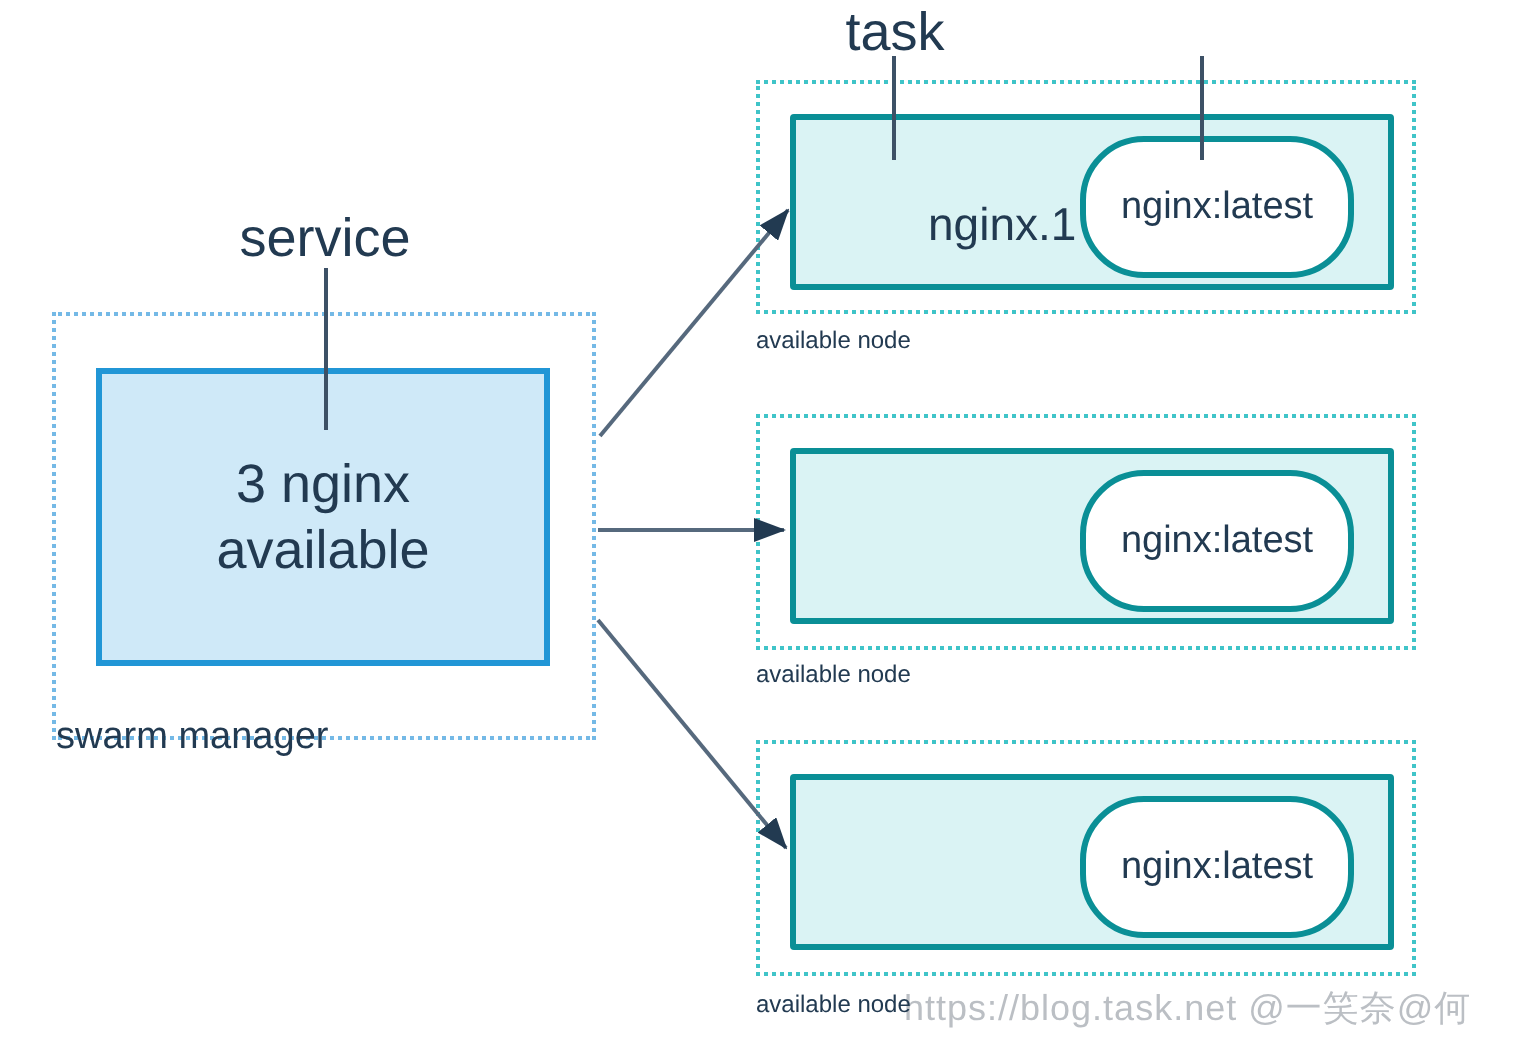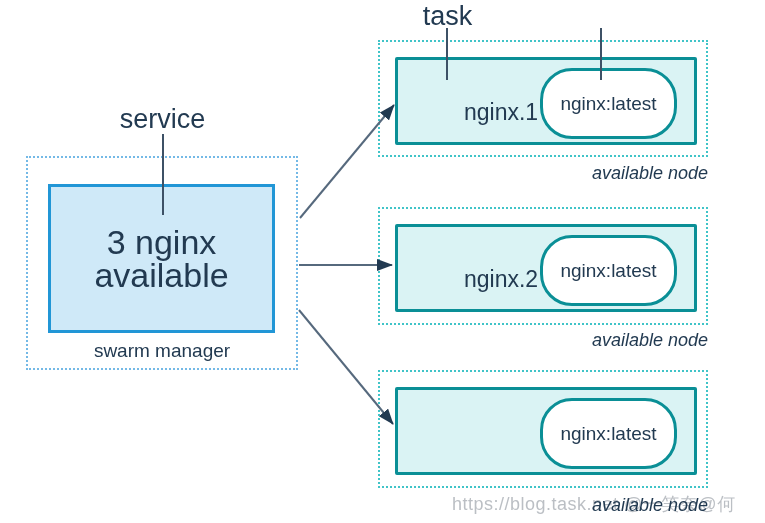--- a/index.html
+++ b/index.html
@@ -30,26 +30,26 @@
     box-sizing: border-box;
     z-index: 2;
   }
   .swarm-box {
     left: 20px; top: 26px; width: 227px; height: 149px;
     border: 3px solid #2196d6;
     background: #cfe9f8;
     box-sizing: border-box;
     display: flex; flex-direction: column;
     align-items: center; justify-content: center;
-    font-size: 34px; line-height: 33px;
+    font-size: 27px; line-height: 33px;
     text-align: center;
   }
   .swarm-caption {
-    left: 0; top: 182px; width: 100%;
-    font-size: 19px; text-align: center;
+    left: 0; top: 200px; width: 100%;
+    font-size: 19px; text-align: left;
   }
 
   
   .node-outer {
     left: 378px; width: 330px; height: 118px;
     border: 2px dotted #40c4c8;
     box-sizing: border-box;
     z-index: 2;
   }
   .node-inner {
@@ -68,23 +68,22 @@
     left: 142px; top: 8px; width: 137px; height: 71px;
     border: 3px solid #0a8f96;
     border-radius: 32px;
     background: #ffffff;
     box-sizing: border-box;
     display: flex; align-items: center; justify-content: center;
     font-size: 19px; white-space: nowrap;
   }
   .node-caption {
     left: 378px; width: 330px;
-    font-size: 18px; text-align: right;
+    font-size: 12px; text-align: left;
     z-index: 3;
-    font-style: italic;
   }
 
   .watermark {
     left: 452px; top: 492px;
     font-size: 18px;
     color: rgba(150, 157, 164, 0.65);
     white-space: nowrap;
     letter-spacing: 0.5px;
     z-index: 1;
   }
@@ -134,21 +133,20 @@
       <div class="abs task-name">nginx.1</div>
       <div class="abs container-box">
         <span>nginx:latest</span>
       </div>
     </div>
   </div>
   <div class="abs node-caption" style="top:163px;">available node</div>
 
   <div class="abs node-outer" style="top:207px; height:118px;">
     <div class="abs node-inner">
-      <div class="abs task-name">nginx.2</div>
       <div class="abs container-box">
         <span>nginx:latest</span>
       </div>
     </div>
   </div>
   <div class="abs node-caption" style="top:330px;">available node</div>
 
   <div class="abs node-outer" style="top:370px; height:118px;">
     <div class="abs node-inner">
       <div class="abs container-box">

